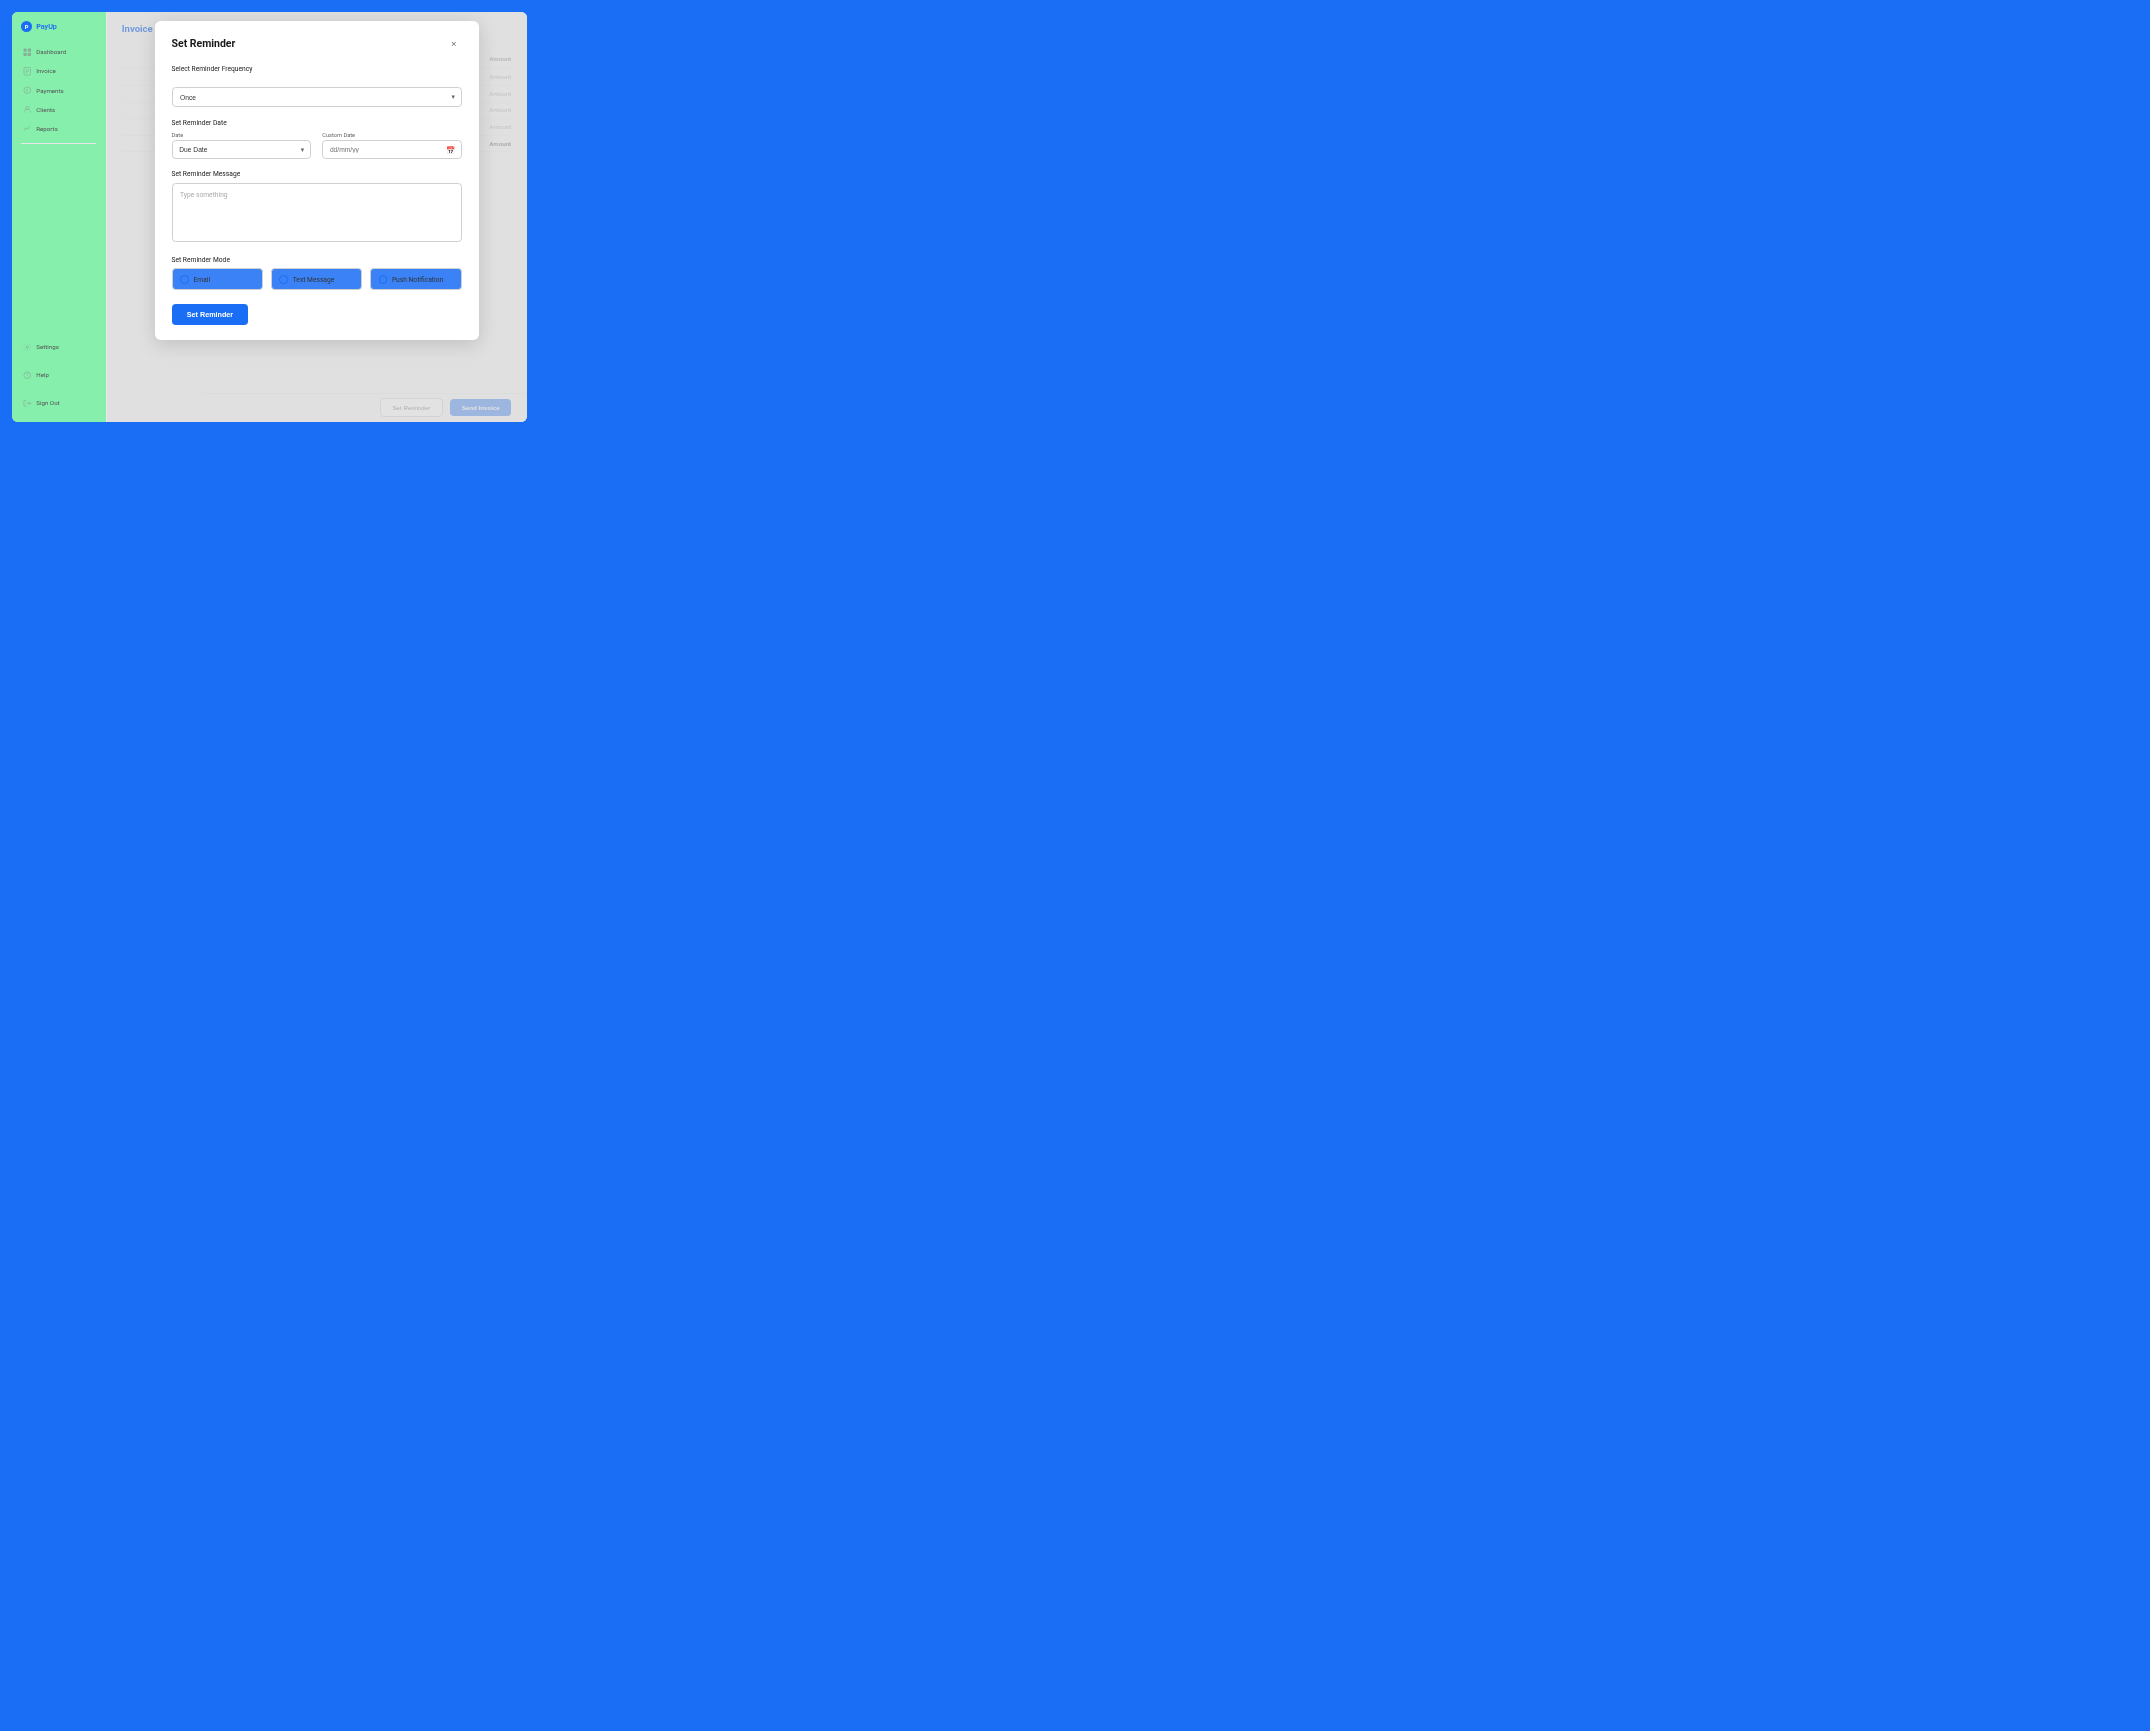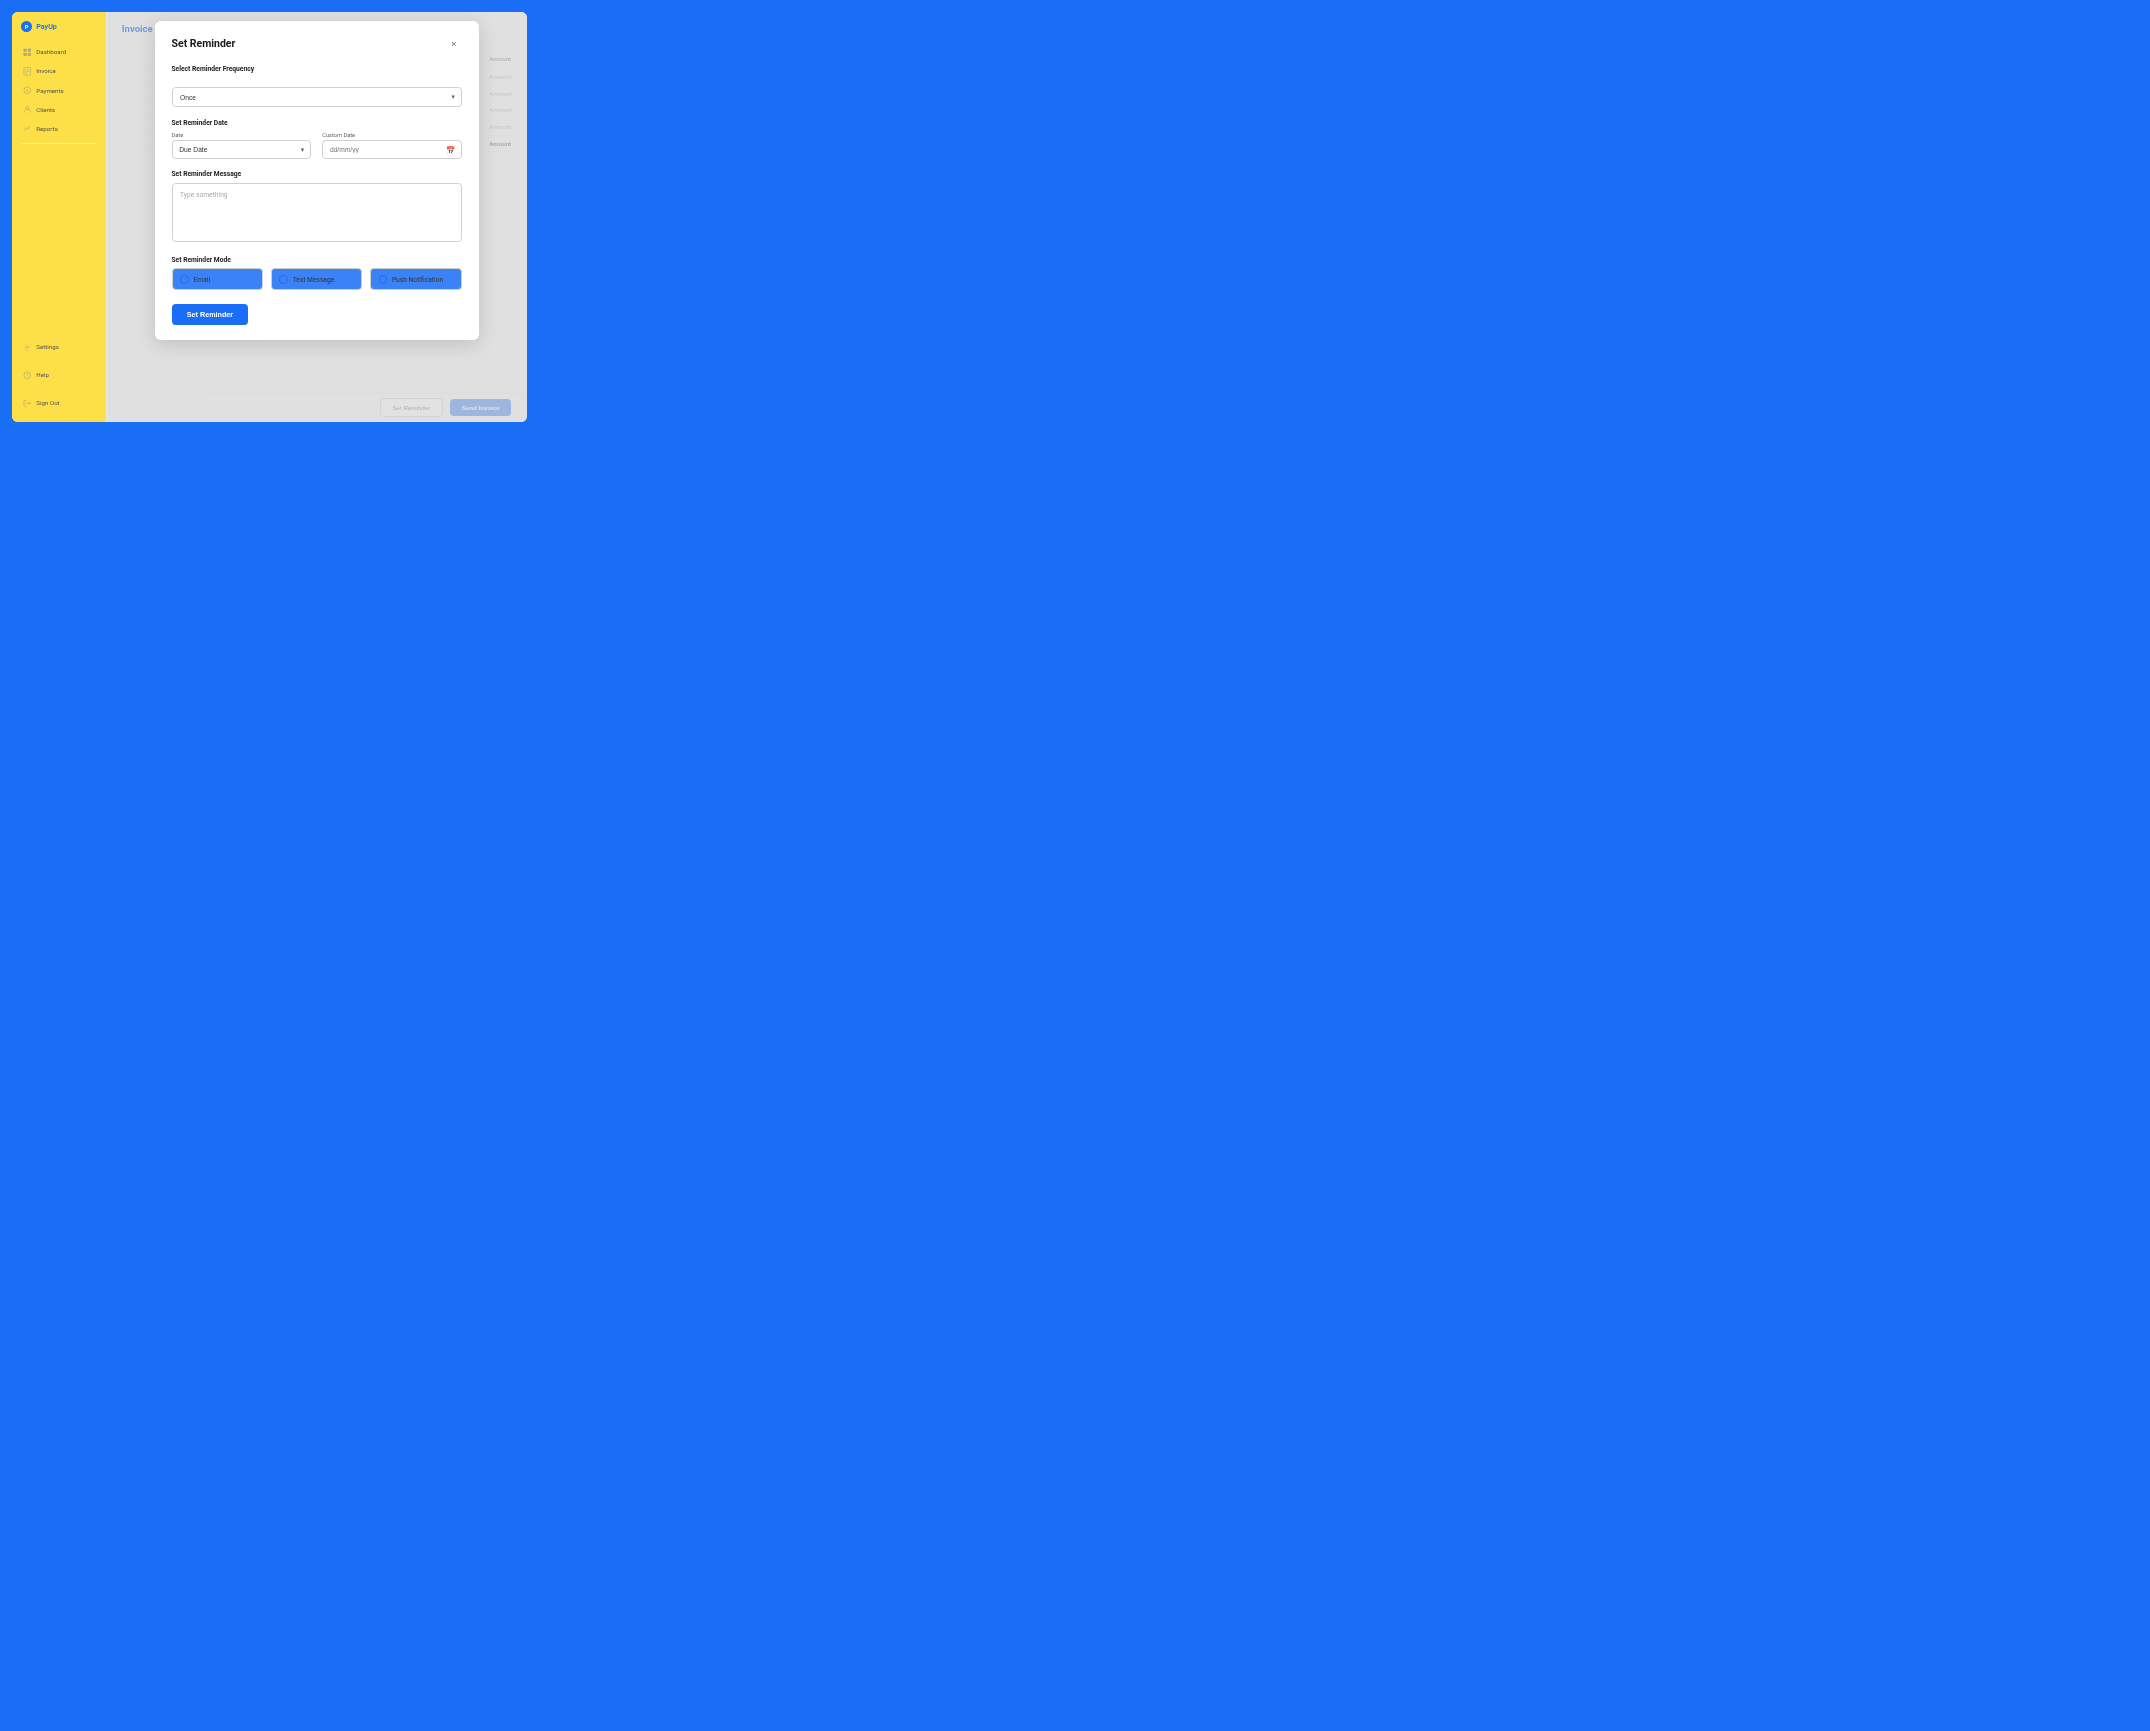--- a/index.html
+++ b/index.html
@@ -20,21 +20,21 @@
       background: #f0f0f0;
       border-radius: 5.7px;
       display: flex;
       overflow: hidden;
       position: relative;
     }
 
     
     .sidebar {
       width: 95px;
-      background: #fde047;
+      background: #86efac;
       display: flex;
       flex-direction: column;
       padding: 9.5px 0;
       border-right: 0.5px solid #e8e8e8;
     }
 
     .sidebar-logo {
       display: flex;
       align-items: center;
       gap: 3.8px;
@@ -177,21 +177,21 @@
       align-items: center;
       justify-content: center;
       color: #666;
       font-size: 9.5px;
       border-radius: 1.9px;
     }
 
     
     .form-section-label {
       font-size: 6.7px;
-      font-weight: 700;
+      font-weight: 400;
       color: #1a1a1a;
       margin-bottom: 4.8px;
     }
 
     .form-section {
       margin-bottom: 11.4px;
     }
 
     
     .select-wrapper {

